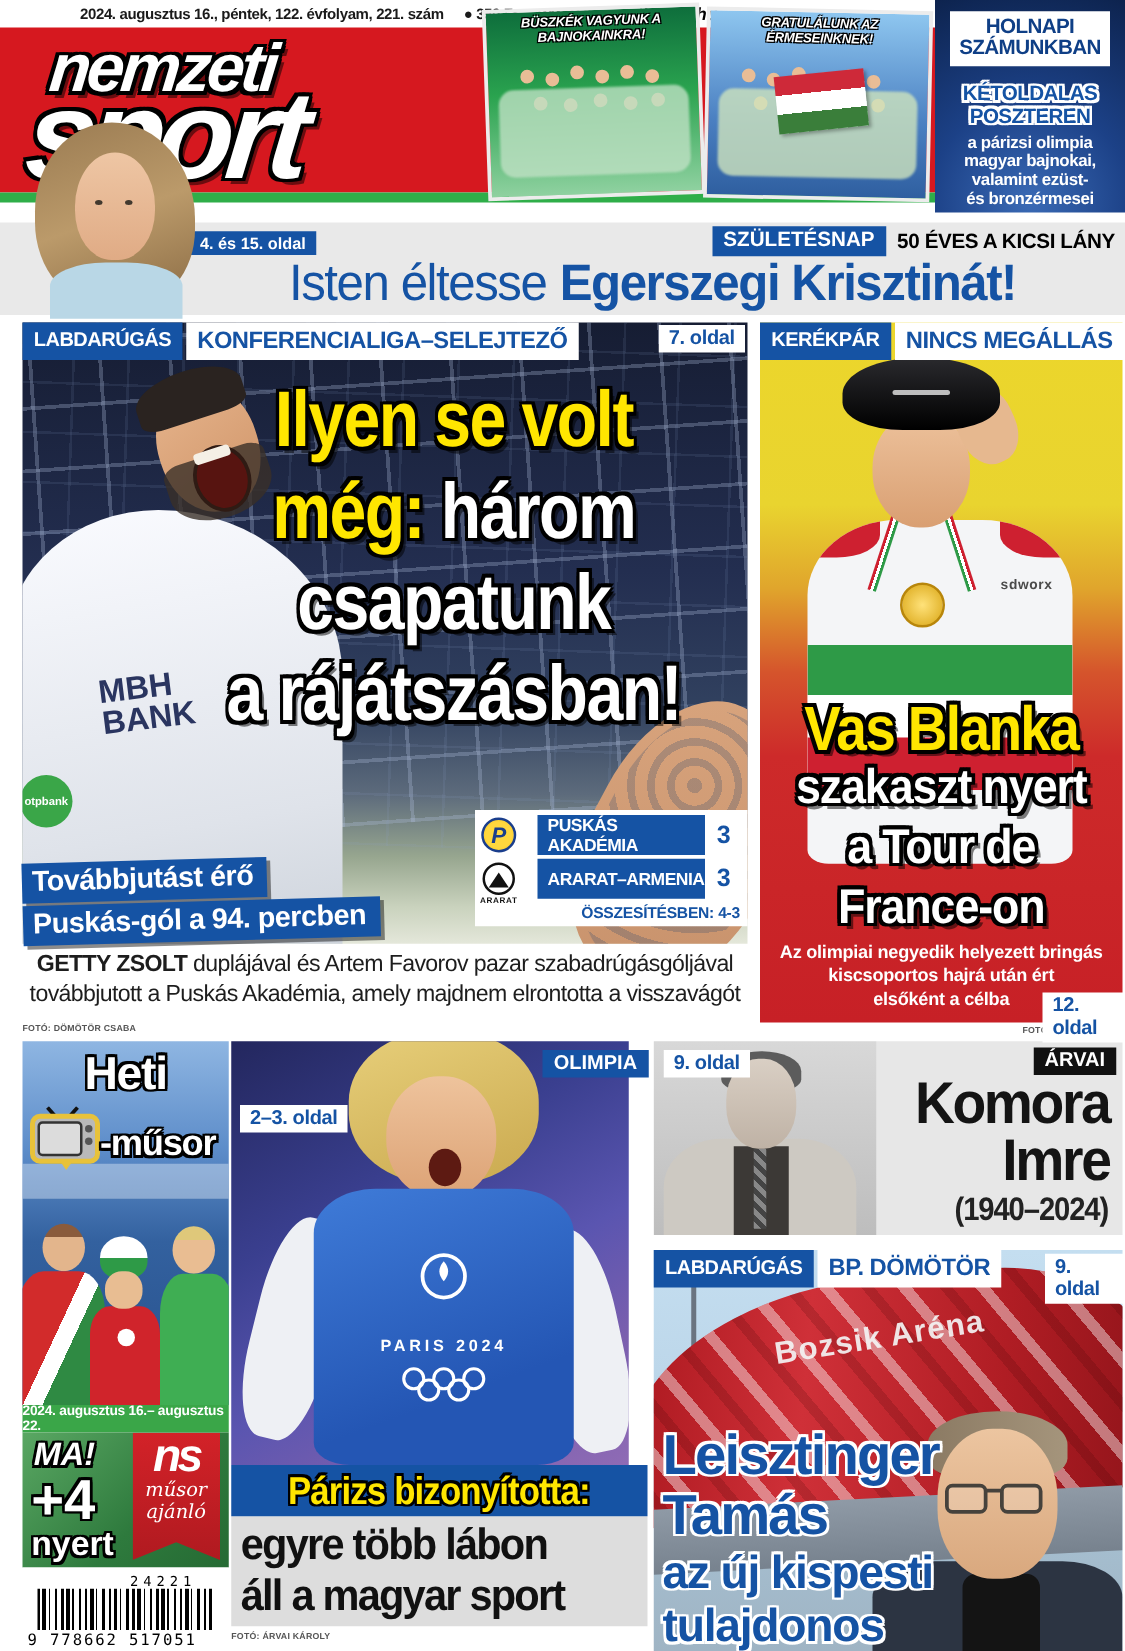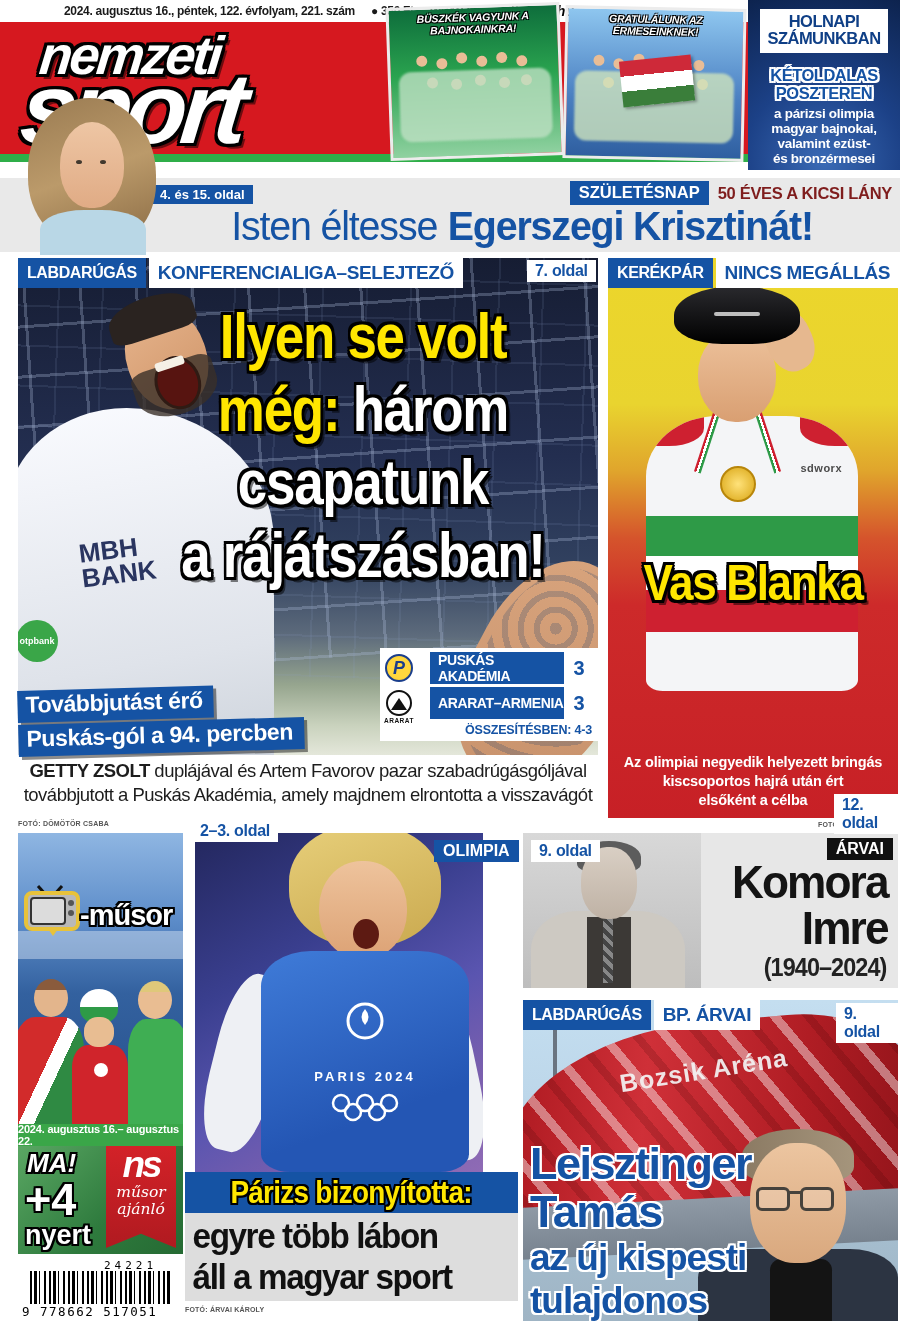--- a/index.html
+++ b/index.html
@@ -32,21 +32,21 @@
   
   .tomorrow{left:748px;top:0;width:152px;height:170px;background:radial-gradient(circle at 50% 95%,#3a6ab5 0%,#1c4187 45%,#0d234e 100%);z-index:2;}
   .tm-title{position:absolute;left:12px;top:9px;width:128px;background:#fff;padding:4px 0 5px;text-align:center;color:#0f3f86;font-weight:800;font-size:16.5px;line-height:1.05;letter-spacing:-.5px;}
   .tm-sub{position:absolute;left:0;width:152px;top:66px;text-align:center;color:#1553a4;font-weight:800;font-size:16.5px;line-height:1.1;letter-spacing:-.5px;}
   .tm-body{position:absolute;left:0;width:152px;top:106px;text-align:center;color:#fff;font-weight:700;font-size:13.5px;line-height:1.12;letter-spacing:-.3px;}
   
   .bday{left:0;top:178px;width:900px;height:74px;background:#e9e9e9;}
   .bday-page{position:absolute;left:152px;top:7px;background:#1553a4;color:#fff;font-weight:700;font-size:13px;padding:2px 8px;}
   .bday-row{position:absolute;right:8px;top:3px;display:flex;gap:9px;align-items:center;}
   .bday-badge{background:#1553a4;color:#fff;font-weight:800;font-size:16.5px;padding:2px 9px 3px;}
-  .bday-kicker{color:#7f1d1d;font-weight:800;font-size:16.5px;letter-spacing:-.3px;}
+  .bday-kicker{color:#000000;font-weight:800;font-size:16.5px;letter-spacing:-.3px;}
   .bday-h{position:absolute;left:150px;right:6px;top:25px;text-align:center;color:#1553a4;font-size:41px;letter-spacing:-1.2px;transform:scaleX(.96);transform-origin:center;white-space:nowrap;}
   .bday-h .lite{font-weight:500;margin-right:11px;}
   .bday-h .hard{font-weight:800;}
   
   .woman{left:24px;top:98px;width:138px;height:157px;z-index:5;}
   .w-hair{position:absolute;left:4px;top:0;width:128px;height:148px;border-radius:48% 52% 42% 46%;background:linear-gradient(160deg,#9a7b52,#bb9a6a 50%,#8a6b44);}
   .w-face{position:absolute;left:36px;top:24px;width:64px;height:86px;border-radius:50% 50% 46% 46%;background:linear-gradient(180deg,#eec6a4,#e0ab85);}
   .w-eye{position:absolute;width:6px;height:4px;border-radius:50%;background:#42392e;}
   .w-top{position:absolute;left:16px;top:112px;width:106px;height:45px;border-radius:42% 42% 0 0;background:#b9d7e6;}
   
@@ -138,31 +138,31 @@
   .tv-plus{position:absolute;left:7px;top:28px;font-size:45px;font-weight:800;color:#fff;}
   .tv-oldal{position:absolute;left:7px;top:74px;font-size:27px;font-weight:800;color:#fff;}
   .tv-ribbon{position:absolute;left:88px;top:0;width:70px;height:102px;background:linear-gradient(180deg,#d32228,#b01a20);clip-path:polygon(0 0,100% 0,100% 100%,50% 86%,0 100%);text-align:center;}
   .rb-ns{font-size:37px;font-weight:800;color:#fff;font-style:italic;line-height:38px;letter-spacing:-3px;}
   .rb-script{font-family:"DejaVu Serif",serif;font-style:italic;color:#fff;font-size:15.5px;line-height:17px;}
   .tv-barcode{left:18px;top:1254px;width:165px;height:67px;background:#fff;}
   .bc-top{position:absolute;left:86px;top:5px;font-size:11px;letter-spacing:4px;color:#000;font-family:"DejaVu Sans Mono",monospace;}
   .bc-bars{position:absolute;left:12px;top:17px;width:142px;height:33px;background:repeating-linear-gradient(90deg,#000 0 2px,#fff 2px 4px,#000 4px 7px,#fff 7px 9px,#000 9px 10px,#fff 10px 14px,#000 14px 16px,#fff 16px 19px);}
   .bc-num{position:absolute;left:4px;top:50px;font-size:12.5px;letter-spacing:1.5px;color:#000;font-family:"DejaVu Sans Mono",monospace;}
   
-  .ol-photo{left:195px;top:833px;width:288px;height:339px;background:linear-gradient(150deg,#23275e 0%,#3a3f8f 35%,#5a55b0 60%,#7a5fae 80%,#8f6bb5 100%);overflow:hidden;z-index:1;}
+  .ol-photo{left:185px;top:833px;width:318px;height:339px;background:linear-gradient(150deg,#23275e 0%,#3a3f8f 35%,#5a55b0 60%,#7a5fae 80%,#8f6bb5 100%);overflow:hidden;z-index:1;}
   .ol-hair{position:absolute;left:94px;top:-8px;width:152px;height:122px;border-radius:46%;background:linear-gradient(160deg,#e7cf7a,#caa94f);}
   .ol-face{position:absolute;left:124px;top:28px;width:88px;height:98px;border-radius:48%;background:linear-gradient(180deg,#eec39c,#dca275);}
   .ol-mouth{position:absolute;left:158px;top:86px;width:26px;height:30px;border-radius:50%;background:#5d1a12;}
   .ol-sleeveL{position:absolute;left:18px;top:140px;width:64px;height:180px;border-radius:40%;background:#eef0f4;transform:rotate(14deg);}
   .ol-sleeveR{position:absolute;right:6px;top:150px;width:64px;height:180px;border-radius:40%;background:#eef0f4;transform:rotate(-12deg);}
   .ol-vest{position:absolute;left:66px;top:118px;width:208px;height:221px;border-radius:24% 24% 14% 14%/16% 16% 8% 8%;background:linear-gradient(160deg,#3f7bd8,#2456b4 70%);}
   .ol-ptext{position:absolute;left:0;right:0;top:118px;text-align:center;color:#fff;font-weight:700;font-size:13px;letter-spacing:3px;}
   .ol-flame{position:absolute;left:84px;top:48px;}
   .ol-rings{position:absolute;left:66px;top:142px;}
-  .ol-page{left:192px;top:820px;}
+  .ol-page{left:192px;top:884px;}
   .ol-badge{position:absolute;left:434px;top:840px;background:#1553a4;color:#fff;font-weight:800;font-size:16px;padding:2px 9px;z-index:8;}
   .ol-bluebar{left:185px;top:1172px;width:333px;height:41px;background:#1553a4;display:flex;align-items:center;justify-content:center;z-index:5;}
   .ol-yellow{font-size:31px;font-weight:800;color:#ffe600;letter-spacing:-.8px;transform:scaleX(.9);white-space:nowrap;}
   .ol-gray{left:185px;top:1213px;width:333px;height:88px;background:#dddddd;padding-top:2px;box-sizing:border-box;}
   .ol-black{font-size:35px;line-height:41px;font-weight:800;color:#111;letter-spacing:-1.5px;transform:scaleX(.95);transform-origin:left;padding-left:8px;white-space:nowrap;}
   .ol-credit{left:185px;top:1306px;}
   
   .ob-box{left:523px;top:833px;width:375px;height:155px;background:#e7e7e7;overflow:hidden;}
   .ob-photo{position:absolute;left:0;top:0;width:178px;height:155px;background:linear-gradient(180deg,#d8d8d8,#bdbdbd);}
   .ob-hair{position:absolute;left:54px;top:8px;width:64px;height:32px;border-radius:50% 50% 30% 30%;background:#5c5c5c;}
@@ -340,30 +340,36 @@
         <div class="cy-capline"></div>
       </div>
   </div>
 
   <div class="hdr" style="left:608px;top:258px;">
     <div class="hdr-blue">KERÉKPÁR</div>
     <div class="hdr-white">NINCS MEGÁLLÁS</div>
   </div>
 
   <div class="abs cy-h1 ol-b3">Vas Blanka</div>
+  <div class="abs cy-h2">
+    <div class="ol-b3">szakaszt nyert</div>
+    <div class="ol-b3">a Tour de</div>
+    <div class="ol-b3">France-on</div>
+  </div>
   <div class="abs cy-body">
     <div>Az olimpiai negyedik helyezett bringás</div>
     <div>kiscsoportos hajrá után ért</div>
     <div>elsőként a célba</div>
   </div>
   <div class="pageref cy-page">12. oldal</div>
   <div class="abs credit cy-credit">FOTÓ: GETTY IMAGES</div>
 
   <div class="abs tv-photo">
     <div class="tv-stand"></div>
+    <div class="tv-t1 ol-b2">Heti</div>
     <div class="tv-icon">
       <svg width="58" height="52" viewBox="0 0 58 52">
         <line x1="22" y1="10" x2="14" y2="1" stroke="#111" stroke-width="3"></line>
         <line x1="30" y1="10" x2="38" y2="1" stroke="#111" stroke-width="3"></line>
         <rect x="2" y="8" width="52" height="36" rx="6" fill="#b9b9b9" stroke="#e8c23a" stroke-width="4"></rect>
         <rect x="7" y="13" width="34" height="26" rx="3" fill="#dcdcdc" stroke="#333" stroke-width="2"></rect>
         <circle cx="47" cy="18" r="3" fill="#555"></circle>
         <circle cx="47" cy="28" r="3" fill="#555"></circle>
         <polygon points="24,44 34,44 29,51" fill="#e8c23a"></polygon>
       </svg>
@@ -462,21 +468,21 @@
       <div class="hv-mtee"></div>
       <div class="hv-mhair"></div>
       <div class="hv-mface"></div>
       <div class="lens lensL"></div>
       <div class="lens lensR"></div>
       <div class="bridge"></div>
     </div>
   </div>
   <div class="hdr" style="left:523px;top:1000px;">
     <div class="hdr-blue">LABDARÚGÁS</div>
-    <div class="hdr-white">BP. ÁRVAI</div>
+    <div class="hdr-white">BP. DÖMÖTÖR</div>
   </div>
   <div class="pageref hv-page">9. oldal</div>
   <div class="abs hv-headline">
     <div class="hv-b ol-w2">Leisztinger</div>
     <div class="hv-b ol-w2">Tamás</div>
     <div class="hv-r ol-w2">az új kispesti</div>
     <div class="hv-r ol-w2">tulajdonos</div>
   </div>
 
 </div>

